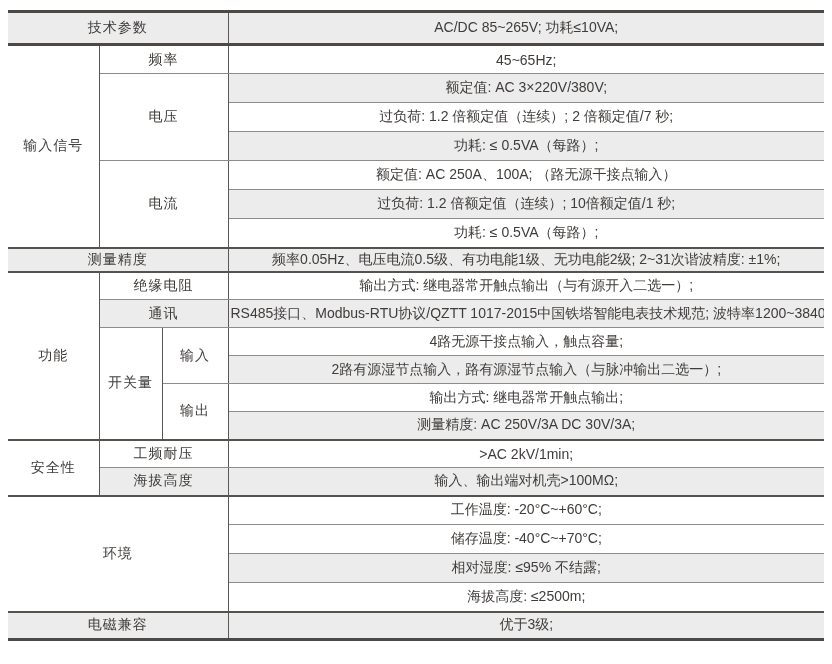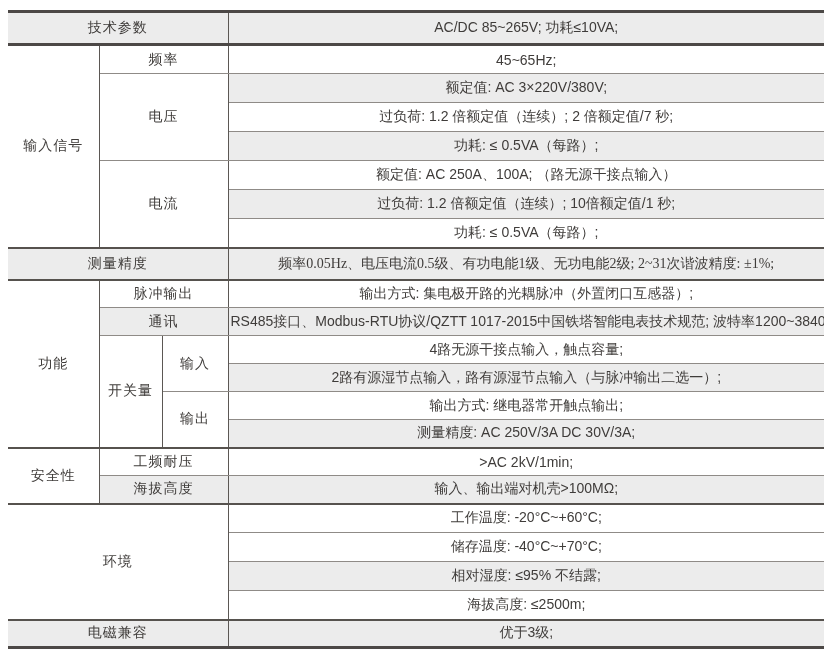--- a/index.html
+++ b/index.html
@@ -31,21 +31,21 @@
     vertical-align:middle;
     overflow:hidden;
     white-space:nowrap;
     padding:0 2px;
   }
   td.lab{letter-spacing:1px;}
   td.band{background:var(--band);}
   td.edge-l{border-left:0;}
   td.val{border-right:0;}
   tr.h33{height:33px;}
-  tr.h32{height:32px;font-family:Liberation Serif, serif;}
+  tr.h32{height:24px;}
   tr.h29{height:29px;}
   tr.h28{height:28px;}
   tr.sec3 td{border-bottom:3px solid var(--outer);}
   tr.sec td{border-bottom:2px solid var(--thick);}
   tr.sect td{border-top:2px solid var(--thick);}
 </style>
 </head>
 <body>
 
 <div class="page">
@@ -91,22 +91,22 @@
       <td class="val">功耗: ≤ 0.5VA（每路）;</td>
     </tr>
 
     <tr class="h32 sec sect">
       <td colspan="3" class="lab band edge-l">测量精度</td>
       <td class="val band">频率0.05Hz、电压电流0.5级、有功电能1级、无功电能2级;  2~31次谐波精度: ±1%;</td>
     </tr>
 
     <tr class="h28 sect">
       <td rowspan="6" class="lab edge-l">功能</td>
-      <td colspan="2" class="lab">脉冲输出</td>
-      <td class="val">输出方式: 集电极开路的光耦脉冲（外置闭口互感器）;</td>
+      <td colspan="2" class="lab">绝缘电阻</td>
+      <td class="val">输出方式: 继电器常开触点输出（与有源开入二选一）;</td>
     </tr>
     <tr class="h28">
       <td colspan="2" class="lab band">通讯</td>
       <td class="val band">RS485接口、Modbus-RTU协议/QZTT 1017-2015中国铁塔智能电表技术规范; 波特率1200~38400;</td>
     </tr>
     <tr class="h28">
       <td rowspan="4" class="lab">开关量</td>
       <td rowspan="2" class="lab">输入</td>
       <td class="val">4路无源干接点输入，触点容量;</td>
     </tr>

